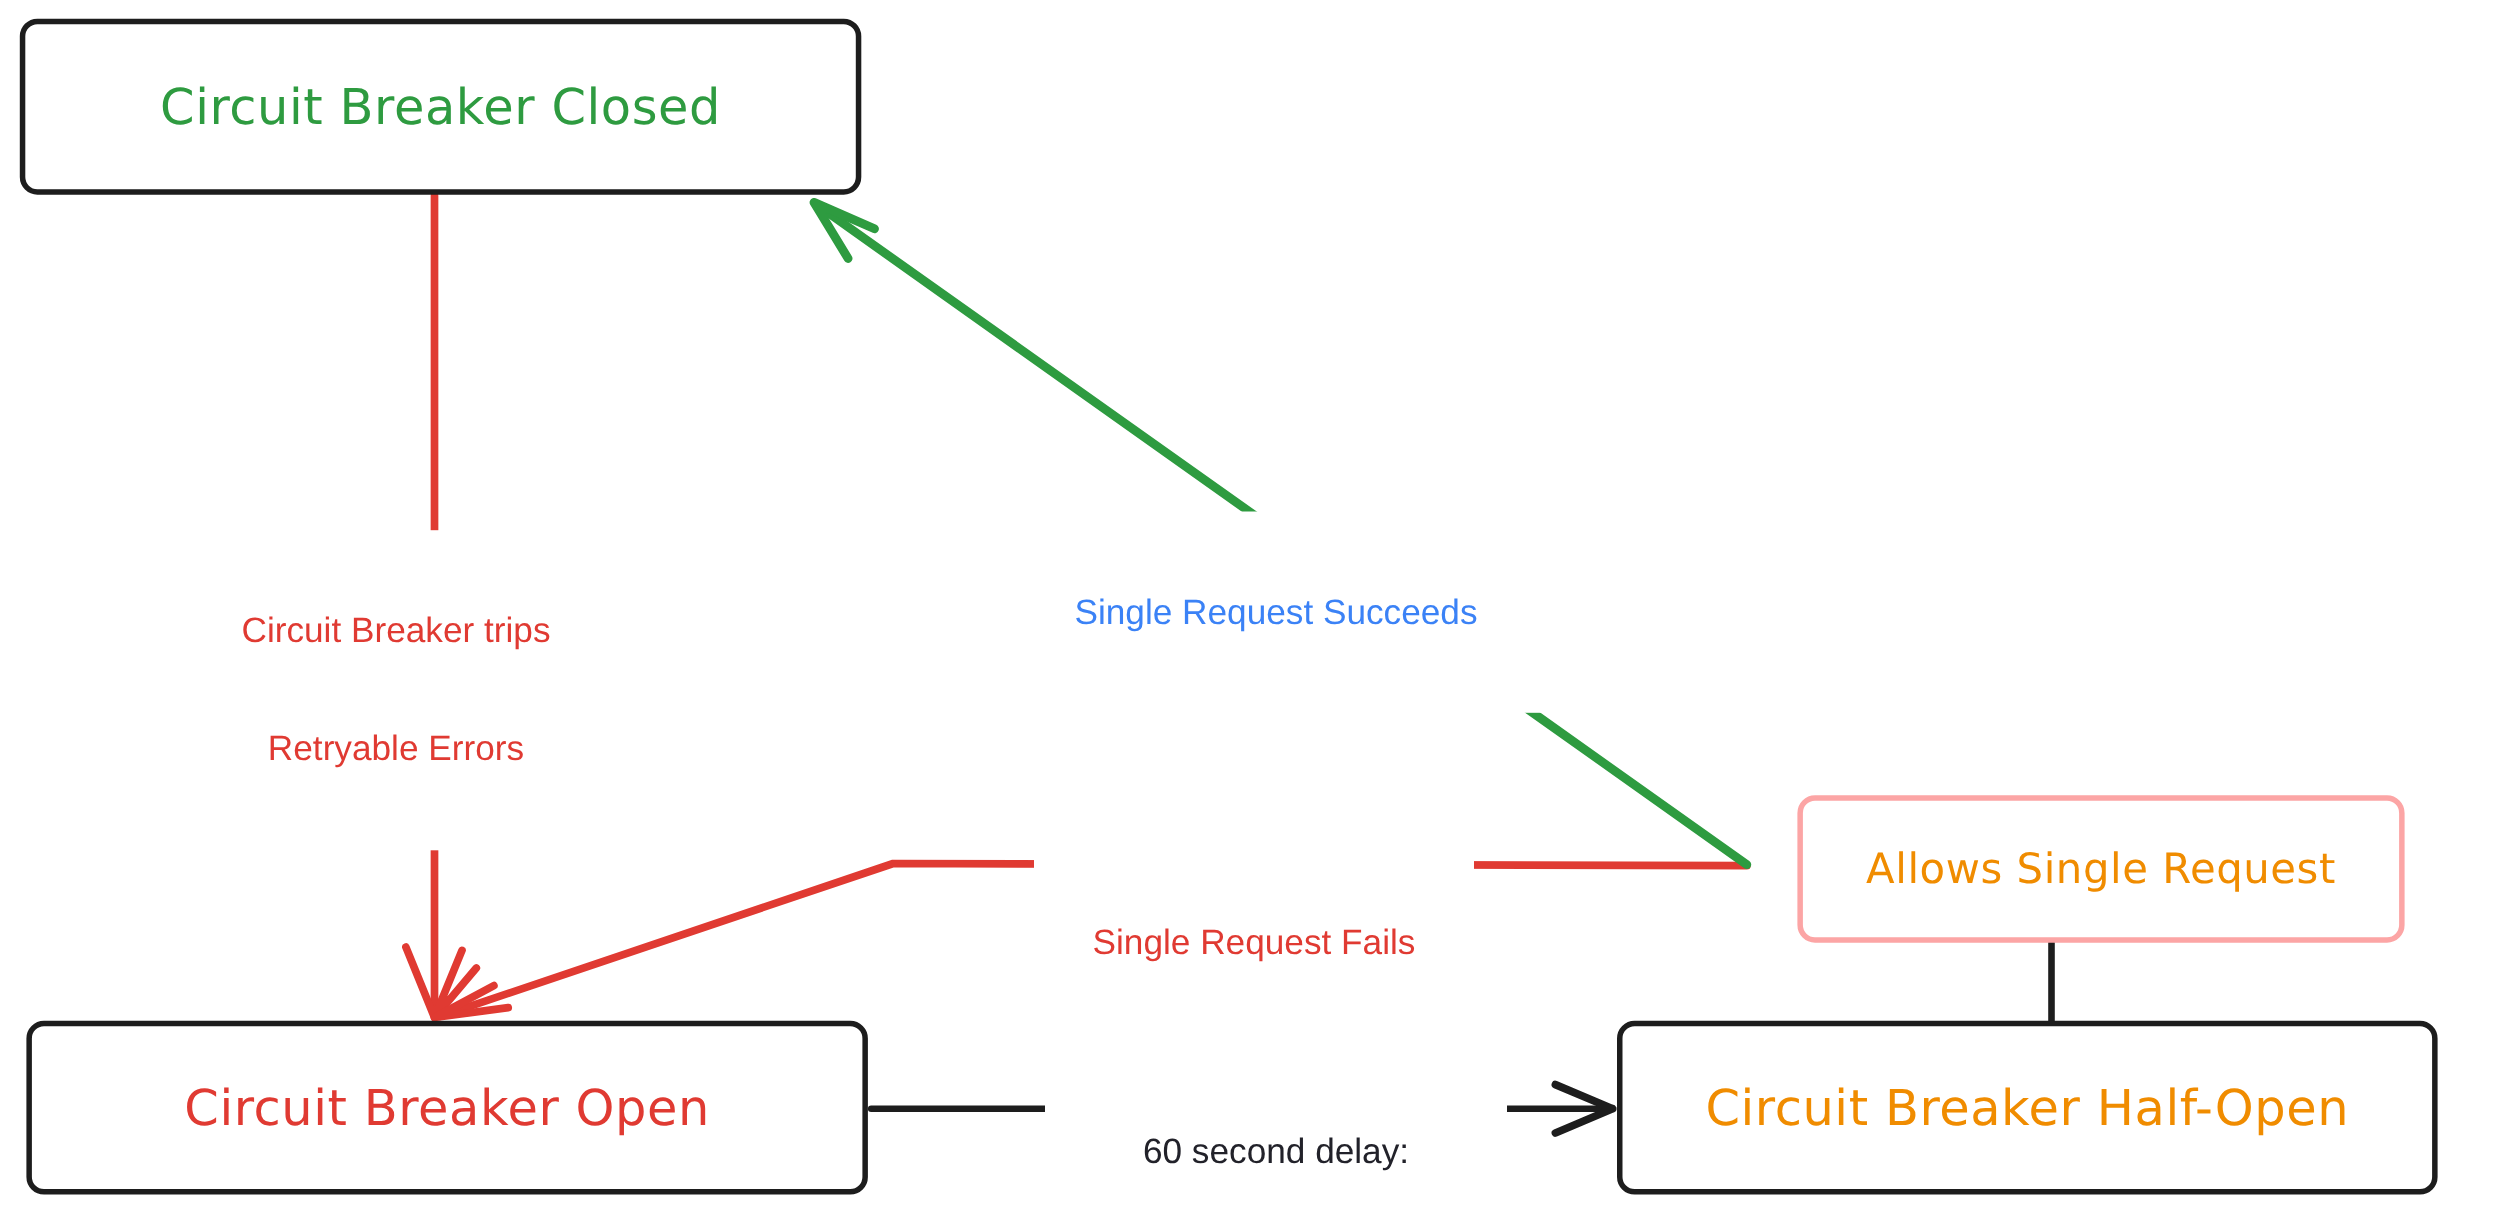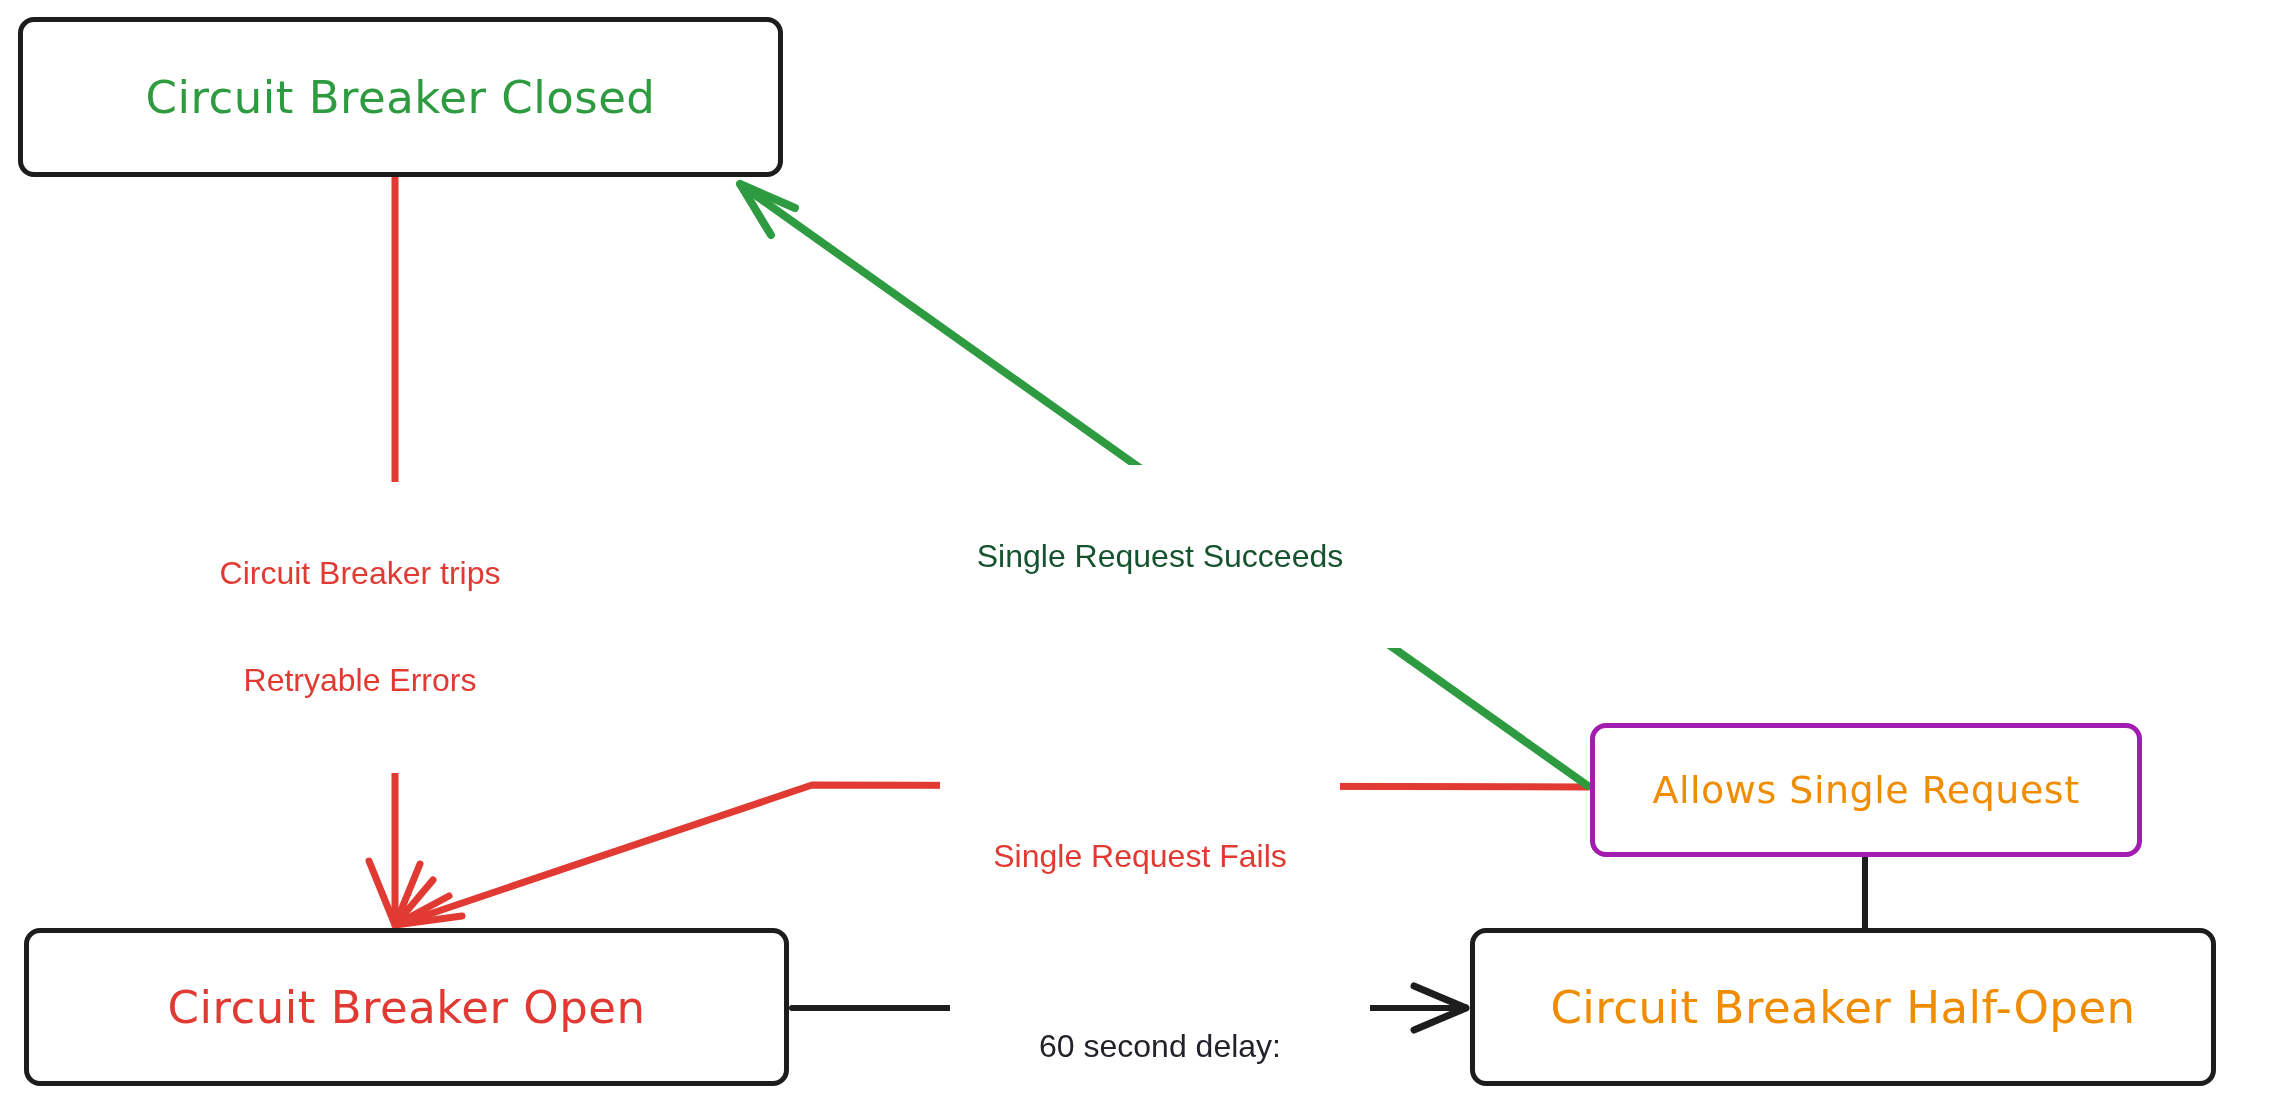--- a/index.html
+++ b/index.html
@@ -30,21 +30,22 @@
     align-items: center;
     justify-content: center;
     background: #ffffff;
     border-radius: 16px;
     text-align: center;
   }
   .node-black {
     border: 5px solid #1d1d1d;
   }
   .node-orange {
-    border: 5px solid #a21caf;
+    border: 5px solid #fca5a5;
+    margin-left: 44px;
   }
   .node-label {
     font-family: "DejaVu Sans", sans-serif;
     font-weight: 400;
     letter-spacing: 0.5px;
     white-space: nowrap;
   }
   .label-xl { font-size: 45px; }
   .label-lg { font-size: 38px; }
   .c-green  { color: #2e9b40; }
@@ -56,21 +57,21 @@
     font-family: Liberation Sans, sans-serif;
     font-size: 32px;
     line-height: 1.12;
     white-space: pre;
     text-align: center;
     background: #ffffff;
     padding: 2px 6px;
     box-sizing: border-box;
   }
   .edge-label.red   { color: #e03a32; }
-  .edge-label.green { color: #14532d; }
+  .edge-label.green { color: #3b82f6; }
   .edge-label.black { color: #22222a; }
 </style>
 </head>
 <body>
 
 <div id="diagram-root">
 
   <svg id="edge-layer" viewBox="0 0 2272 1107">
 
     <g>

